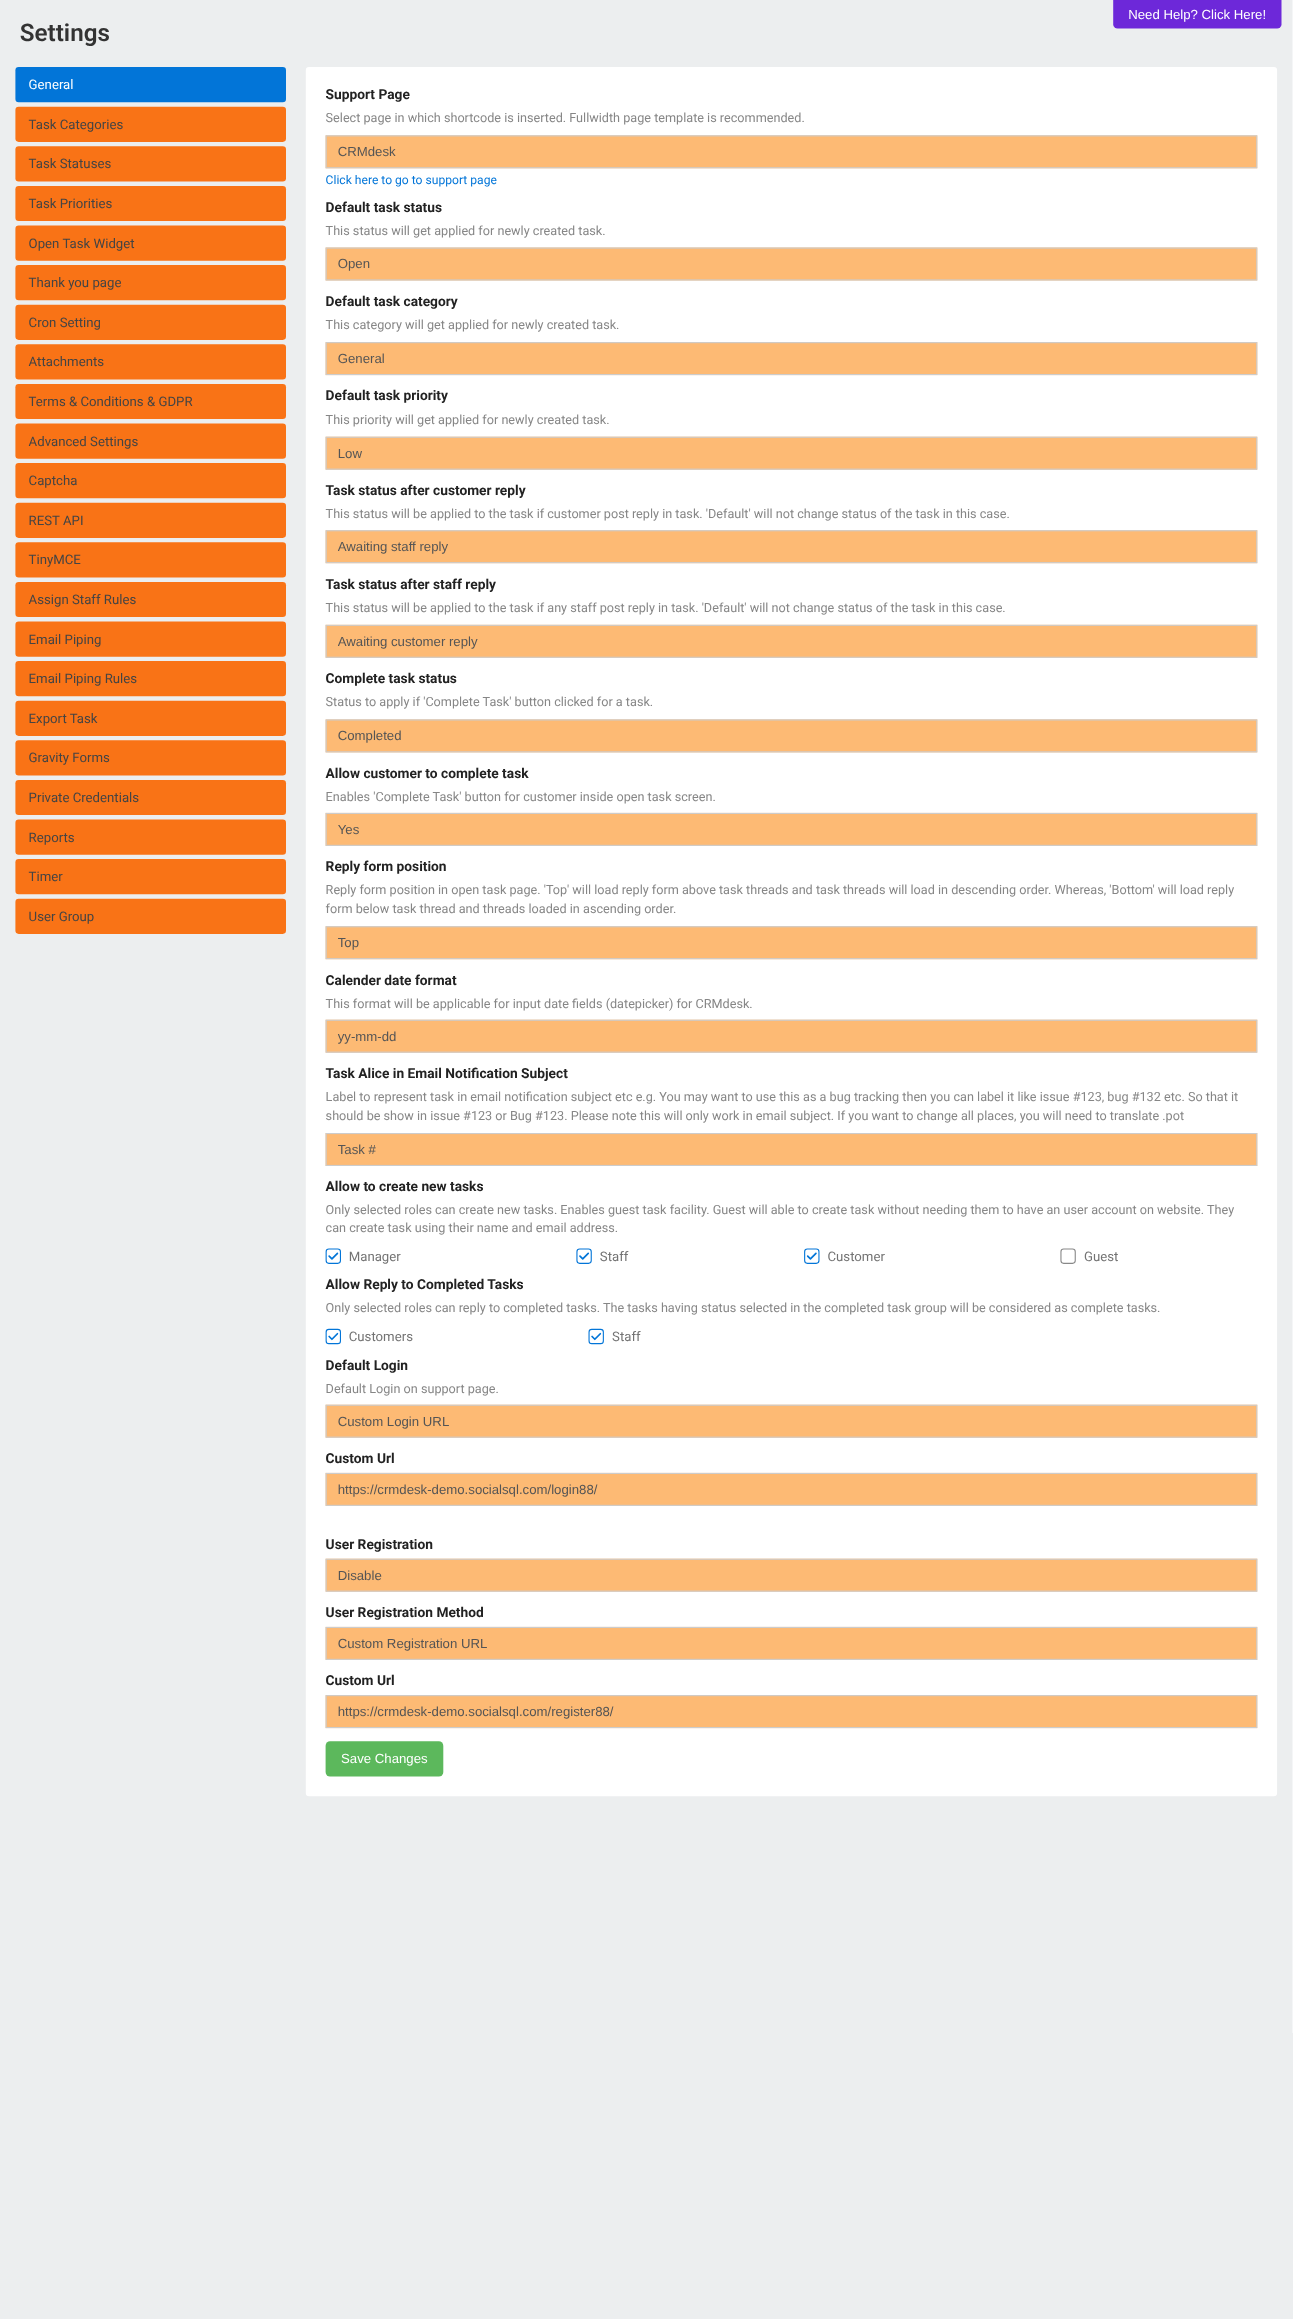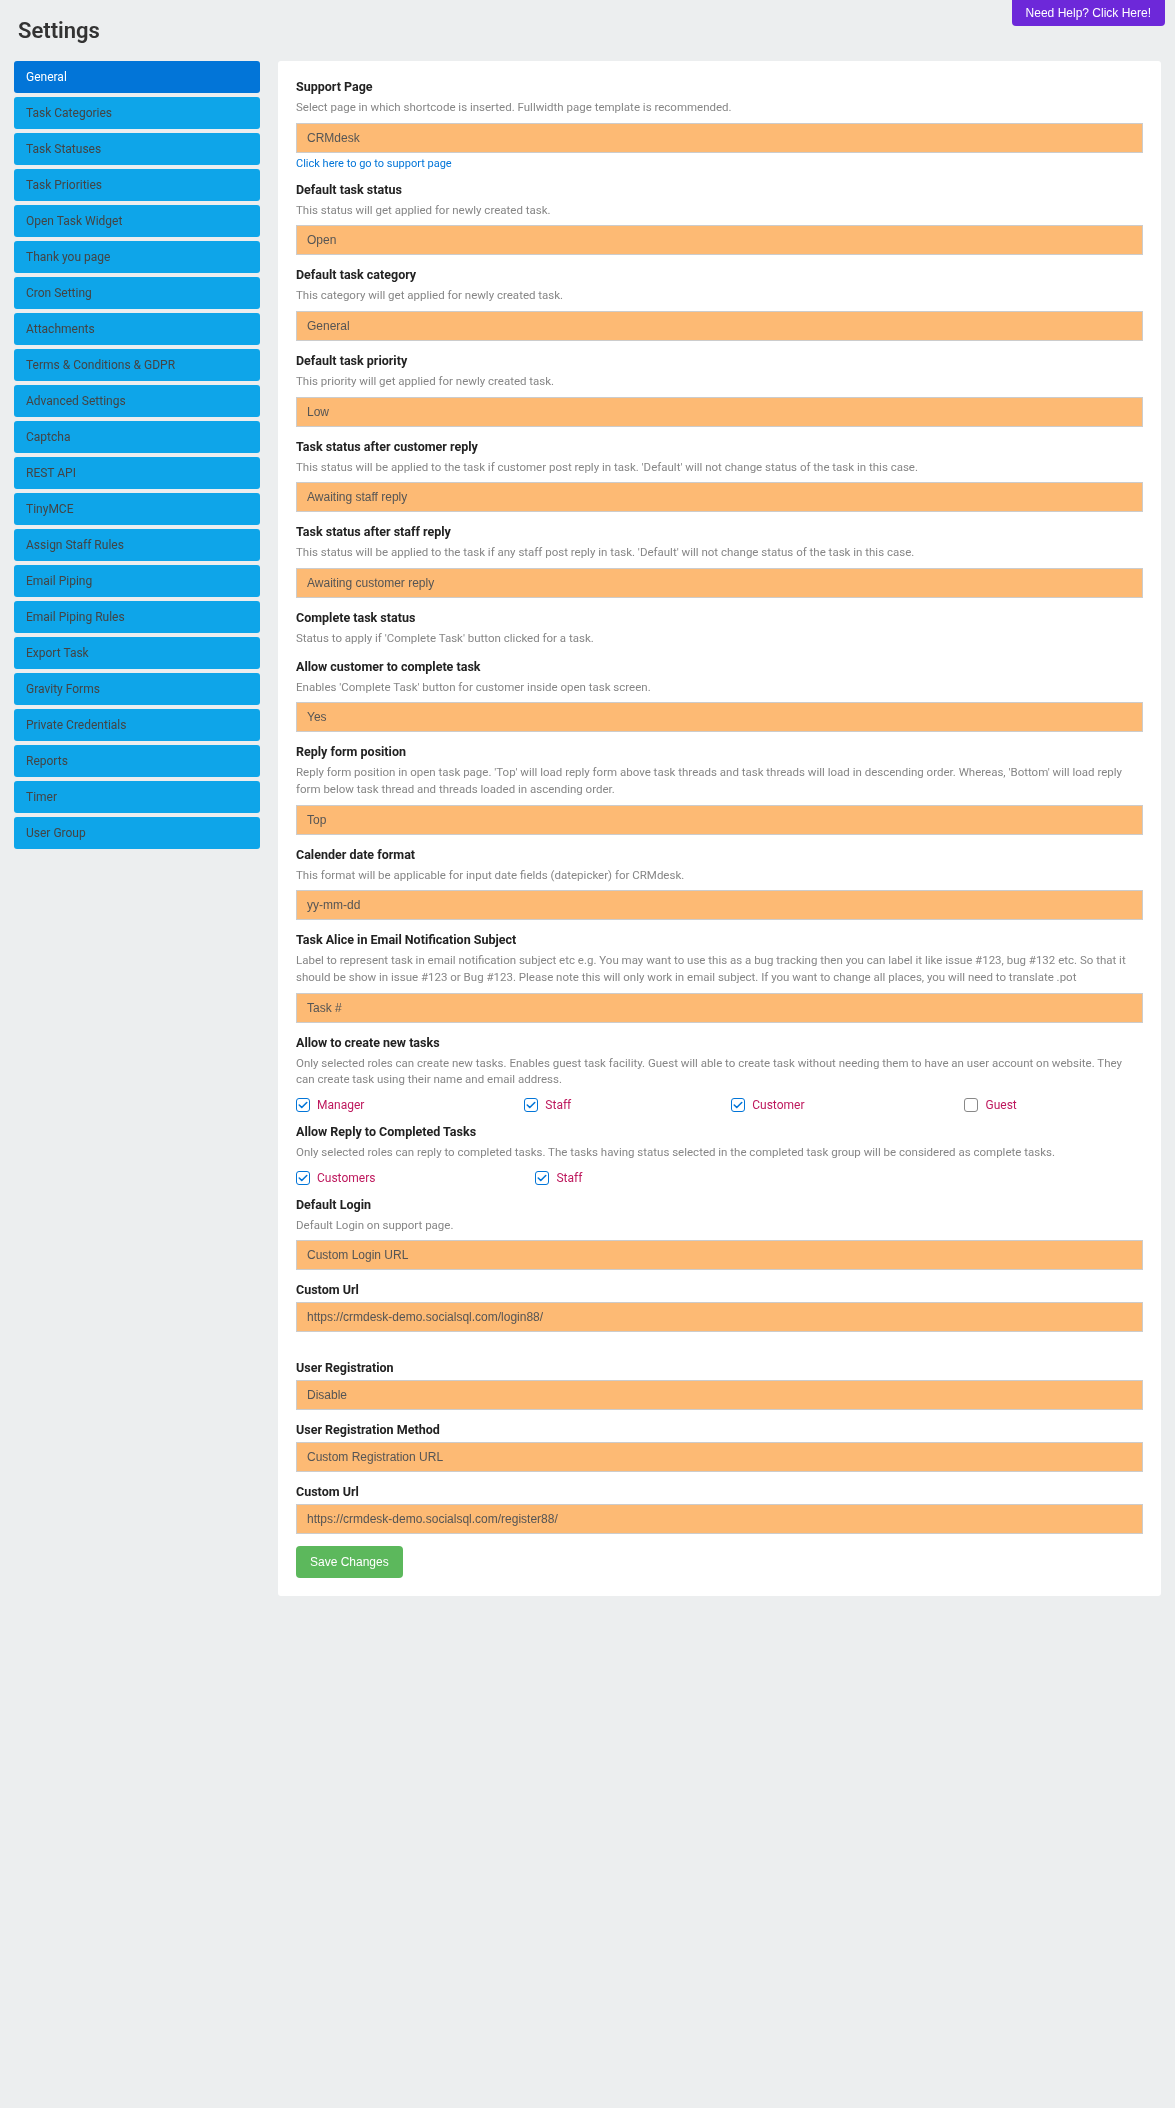--- a/index.html
+++ b/index.html
@@ -35,21 +35,21 @@
   display: flex;
   padding: 0 14px 30px 14px;
   gap: 18px;
 }
 .sidebar {
   width: 246px;
   flex-shrink: 0;
 }
 .sidebar-item {
   display: block;
-  background: #0ea5e9;
+  background: #f97316;
   padding: 9px 12px;
   margin-bottom: 4px;
   border-radius: 3px;
   font-size: 12px;
   color: #444;
   cursor: pointer;
 }
 .sidebar-item.active {
   background: #0275d8;
   color: #fff;
@@ -96,21 +96,21 @@
   display: flex;
   gap: 160px;
   margin-top: 10px;
   flex-wrap: wrap;
 }
 .checkbox-item {
   display: flex;
   align-items: center;
   gap: 7px;
   font-size: 12px;
-  color: #be185d;
+  color: #737373;
 }
 .chk {
   width: 14px;
   height: 14px;
   border: 1.5px solid #888;
   border-radius: 3px;
   display: inline-flex;
   align-items: center;
   justify-content: center;
   cursor: pointer;
@@ -209,20 +209,21 @@
     <div class="field">
       <span class="field-label">Task status after staff reply</span>
       <div class="field-desc">This status will be applied to the task if any staff post reply in task. 'Default' will not change status of the task in this case.</div>
       <input class="field-input" value="Awaiting customer reply" style="">
     </div>
 
     
     <div class="field">
       <span class="field-label">Complete task status</span>
       <div class="field-desc">Status to apply if 'Complete Task' button clicked for a task.</div>
+      <input class="field-input" value="Completed" style="">
     </div>
 
     
     <div class="field">
       <span class="field-label">Allow customer to complete task</span>
       <div class="field-desc">Enables 'Complete Task' button for customer inside open task screen.</div>
       <input class="field-input" value="Yes" style="">
     </div>
 
     

